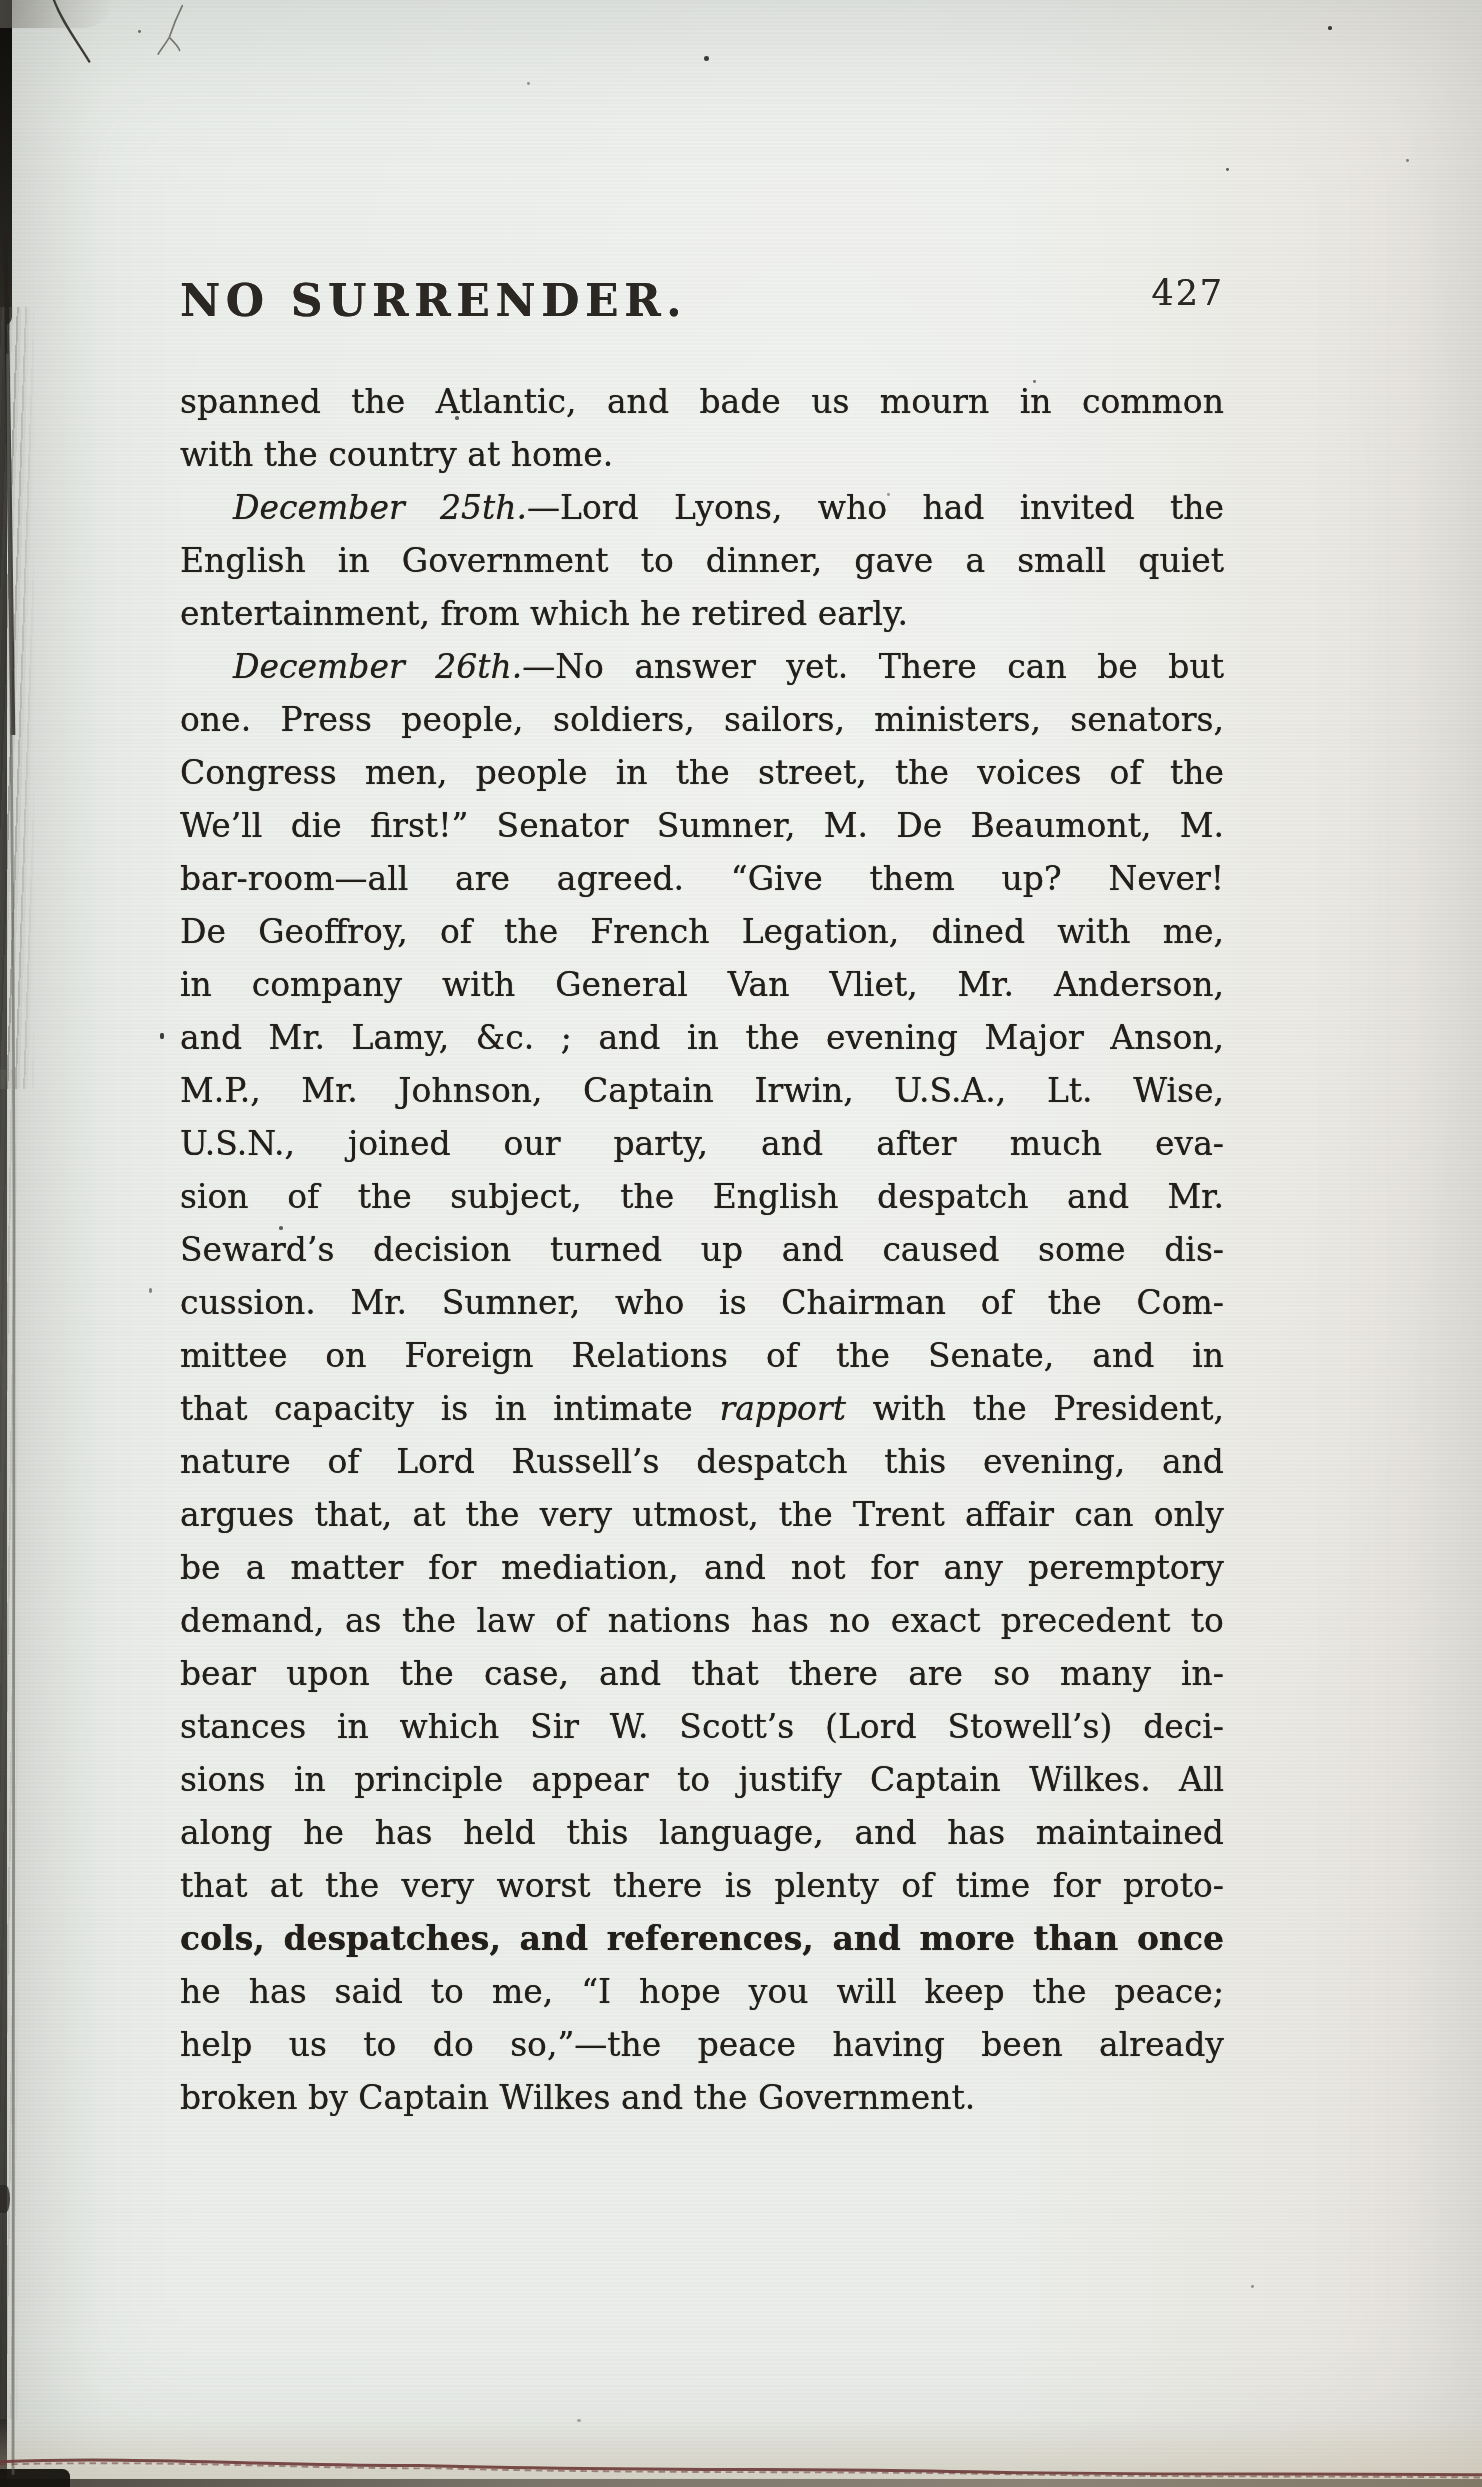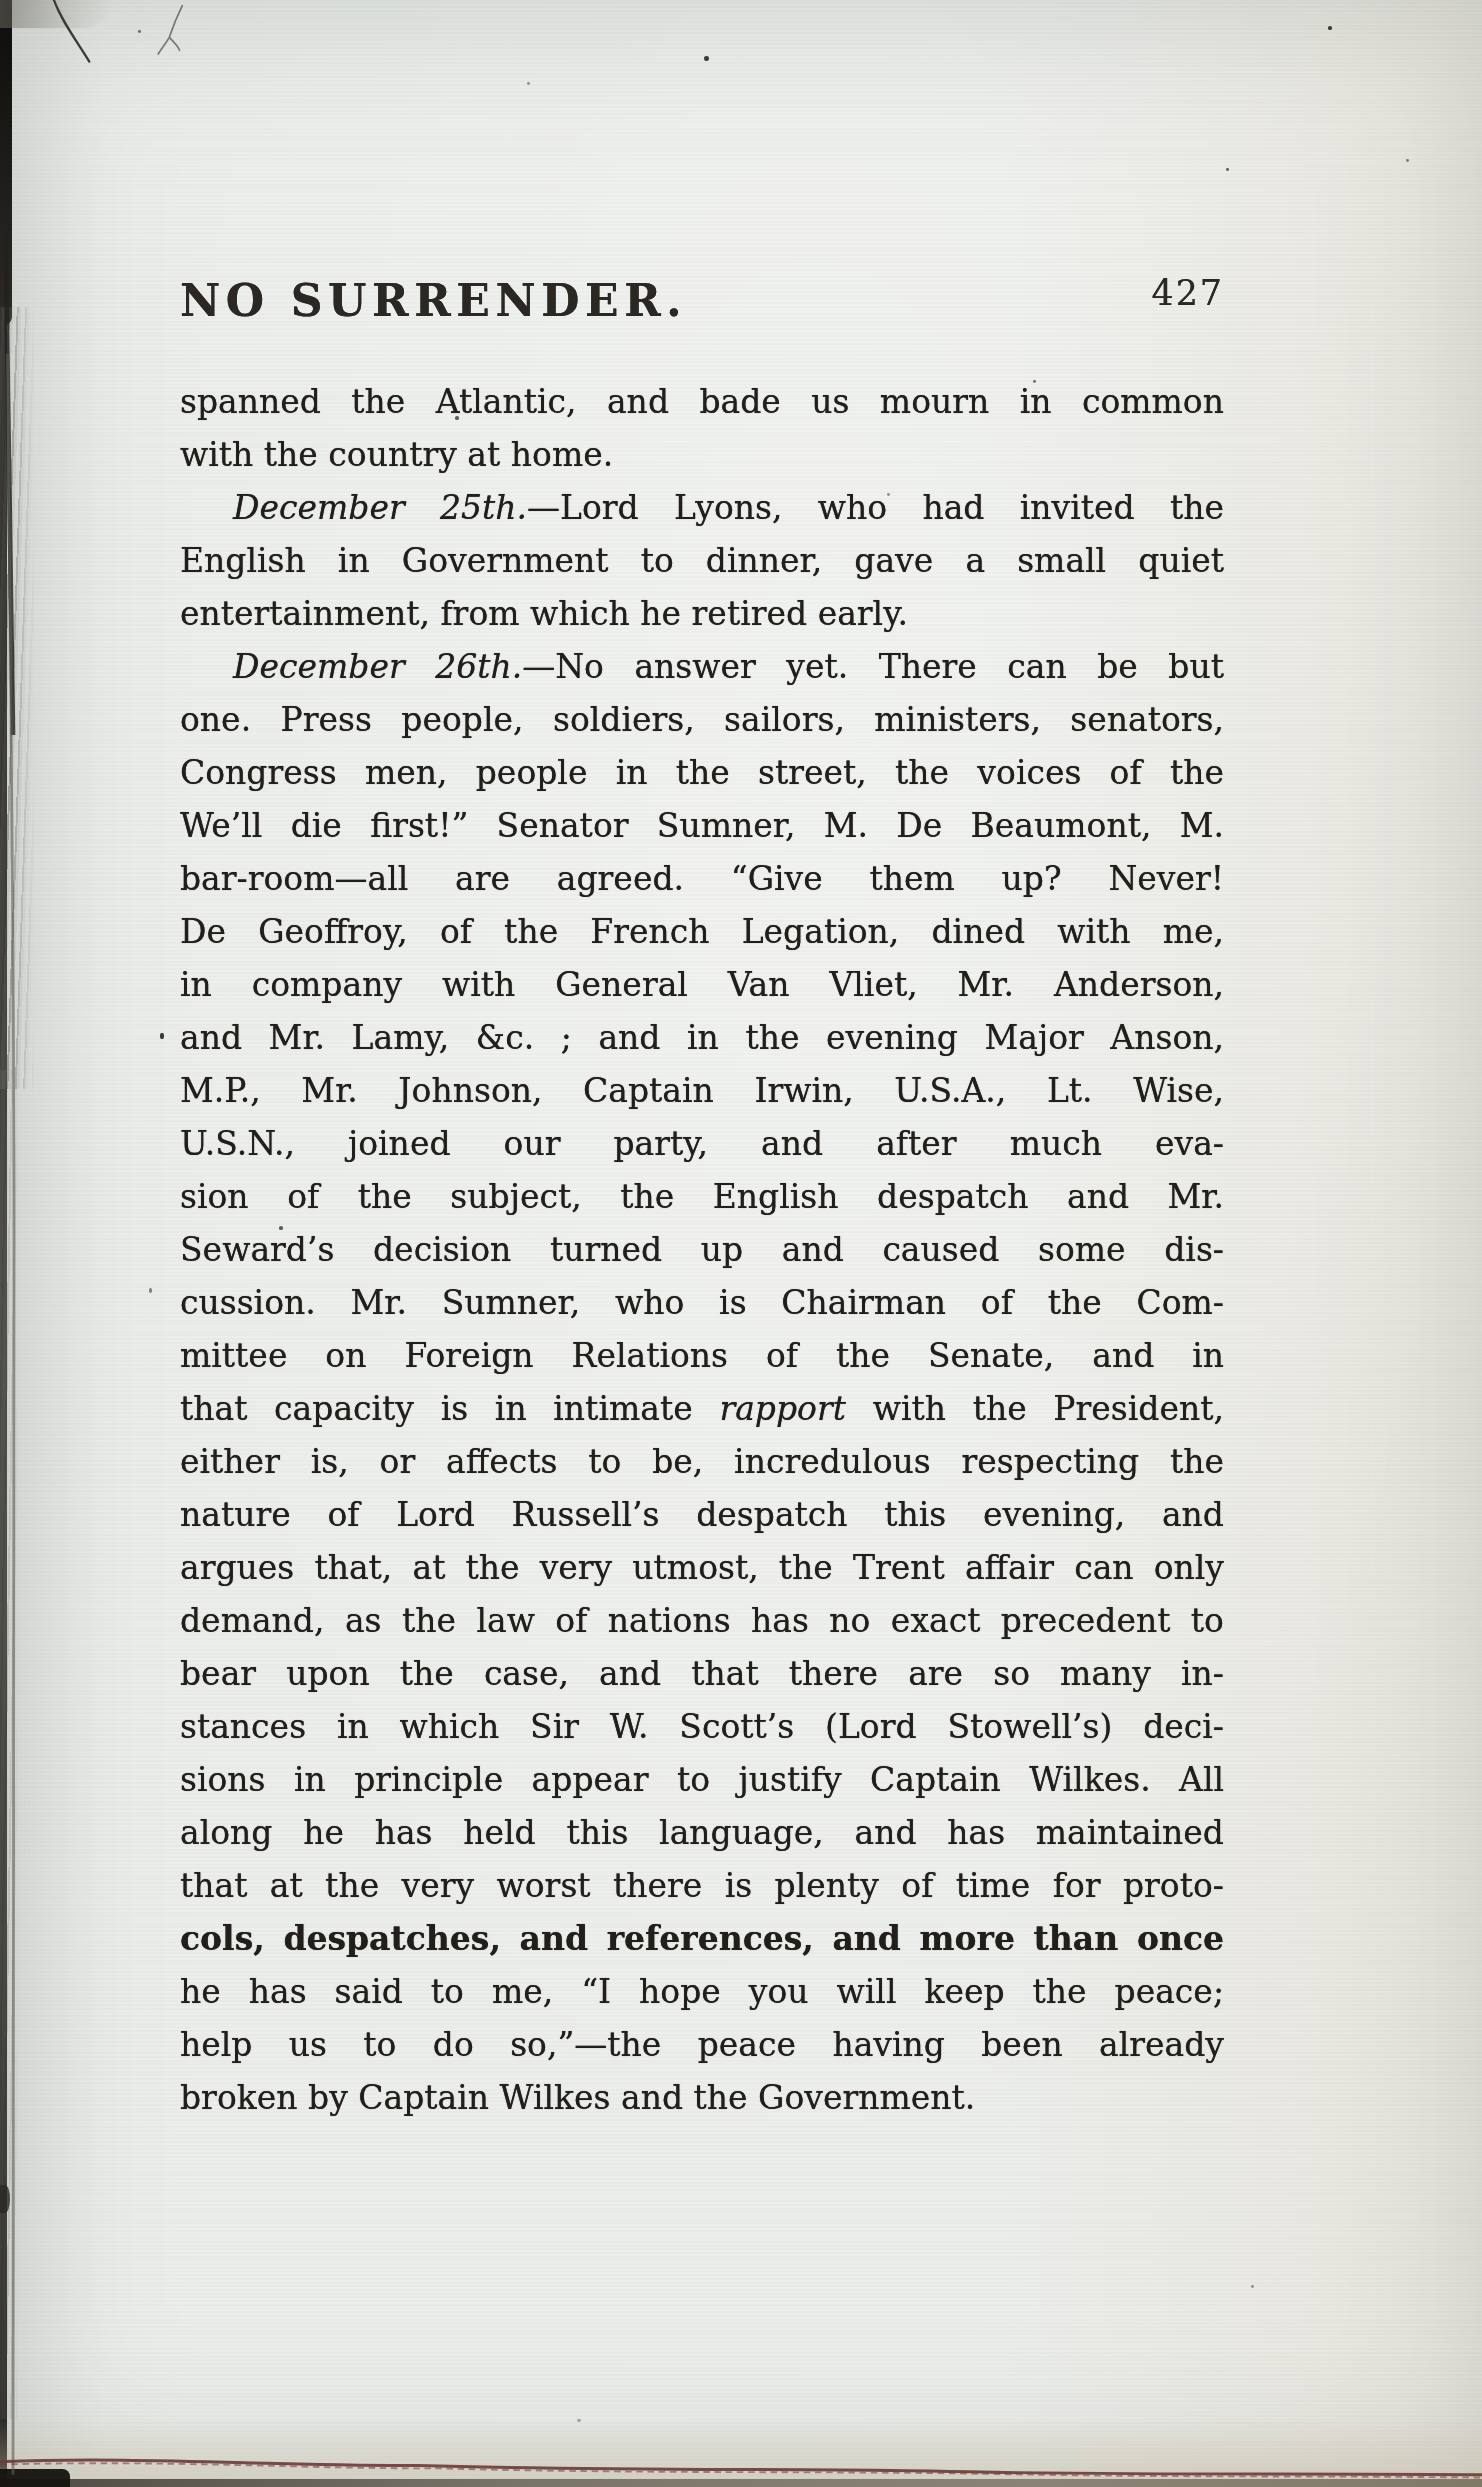--- a/index.html
+++ b/index.html
@@ -186,23 +186,23 @@
       <div class="line" style="text-align-last: justify;"><span>De Geoffroy, of the French Legation, dined with me,</span></div>
       <div class="line" style="text-align-last: justify;"><span>in company with General Van Vliet, Mr. Anderson,</span></div>
       <div class="line" style="text-align-last: justify;"><span>and Mr. Lamy, &amp;c. ; and in the evening Major Anson,</span></div>
       <div class="line" style="text-align-last: justify;"><span>M.P., Mr. Johnson, Captain Irwin, U.S.A., Lt. Wise,</span></div>
       <div class="line" style="text-align-last: justify;"><span>U.S.N., joined our party, and after much eva-</span></div>
       <div class="line" style="text-align-last: justify;"><span>sion of the subject, the English despatch and Mr.</span></div>
       <div class="line" style="text-align-last: justify;"><span>Seward’s decision turned up and caused some dis-</span></div>
       <div class="line" style="text-align-last: justify;"><span>cussion.  Mr. Sumner, who is Chairman of the Com-</span></div>
       <div class="line" style="text-align-last: justify;"><span>mittee on Foreign Relations of the Senate, and in</span></div>
       <div class="line" style="text-align-last: justify;"><span>that capacity is in intimate </span><span class="it">rapport</span><span> with the President,</span></div>
-      <div class="line" style="text-align-last: justify;"><span>either is, or affects to be, incredulous respecting the</span></div>
       <div class="line" style="text-align-last: justify;"><span>nature of Lord Russell’s despatch this evening, and</span></div>
       <div class="line" style="text-align-last: justify;"><span>argues that, at the very utmost, the Trent affair can only</span></div>
+      <div class="line" style="text-align-last: justify;"><span>be a matter for mediation, and not for any peremptory</span></div>
       <div class="line" style="text-align-last: justify;"><span>demand, as the law of nations has no exact precedent to</span></div>
       <div class="line" style="text-align-last: justify;"><span>bear upon the case, and that there are so many in-</span></div>
       <div class="line" style="text-align-last: justify;"><span>stances in which Sir W. Scott’s (Lord Stowell’s) deci-</span></div>
       <div class="line" style="text-align-last: justify;"><span>sions in principle appear to justify Captain Wilkes.  All</span></div>
       <div class="line" style="text-align-last: justify;"><span>along he has held this language, and has maintained</span></div>
       <div class="line" style="text-align-last: justify;"><span>that at the very worst there is plenty of time for proto-</span></div>
       <div class="line" style="text-align-last: justify; font-weight: bold;"><span>cols, despatches, and references, and more than once</span></div>
       <div class="line" style="text-align-last: justify;"><span>he has said to me, “I hope you will keep the peace;</span></div>
       <div class="line" style="text-align-last: justify;"><span>help us to do so,”—the peace having been already</span></div>
       <div class="line" style="text-align-last: left;"><span>broken by Captain Wilkes and the Government.</span></div>

